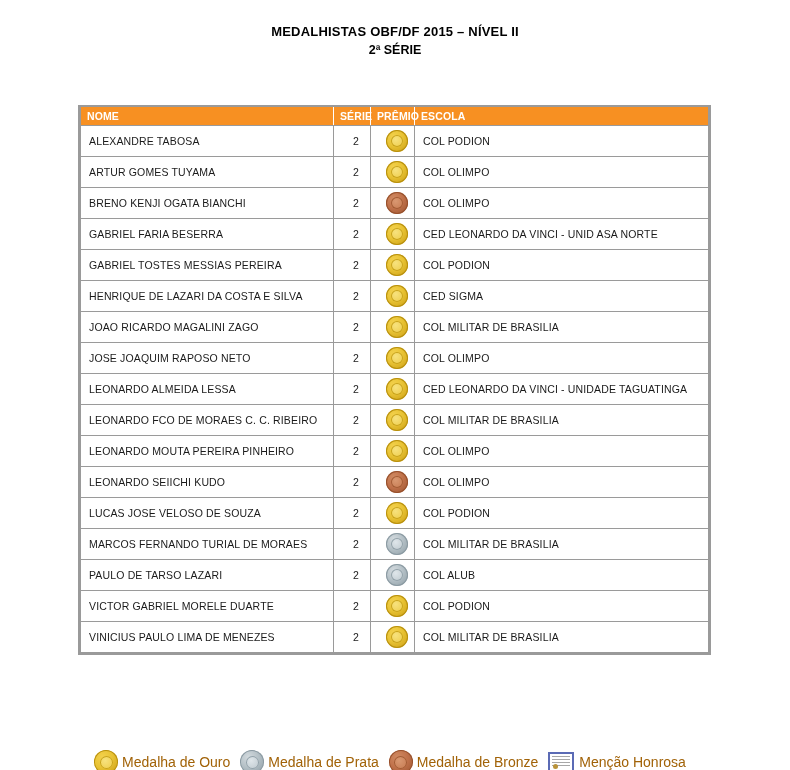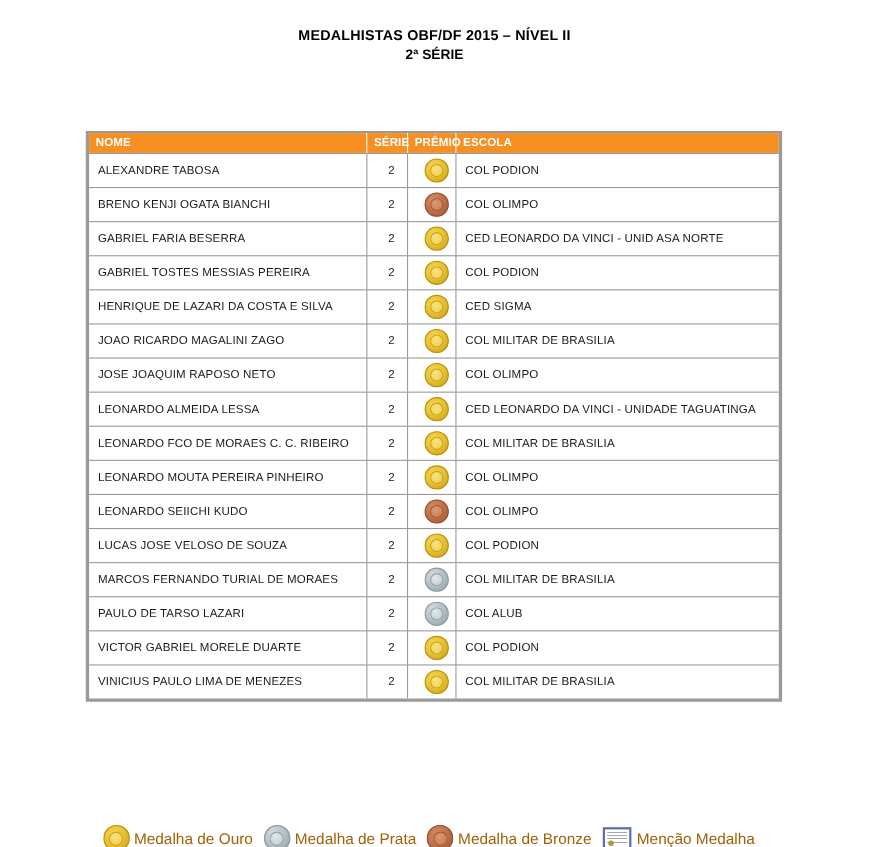--- a/index.html
+++ b/index.html
@@ -29,21 +29,21 @@
   }
   .title-sub {
     text-align: center;
     font-size: 12.5px;
     font-weight: bold;
     margin-top: 4px;
   }
   .table-wrap {
     position: absolute;
     left: 78px;
-    top: 95px;
+    top: 81px;
     width: 633px;
   }
   table.medal-table {
     border-collapse: separate;
     border-spacing: 0;
     width: 633px;
     table-layout: fixed;
     border-left: 3px solid #9a9a9a;
     border-right: 3px solid #9a9a9a;
     border-top: 2px solid #9a9a9a;
@@ -222,20 +222,26 @@
           <th>PRÊMIO</th>
           <th class="last-col">ESCOLA</th>
         </tr>
       </thead>
       <tbody id="table-body">
           <tr>
             <td class="col-nome">ALEXANDRE TABOSA</td>
             <td class="col-serie">2</td>
             <td class="col-premio"><span class="medal gold"></span></td>
             <td class="col-escola last-col">COL PODION</td>
+          </tr>
+          <tr>
+            <td class="col-nome">ARTUR GOMES TUYAMA</td>
+            <td class="col-serie">2</td>
+            <td class="col-premio"><span class="medal gold"></span></td>
+            <td class="col-escola last-col">COL OLIMPO</td>
           </tr>
           <tr>
             <td class="col-nome">BRENO KENJI OGATA BIANCHI</td>
             <td class="col-serie">2</td>
             <td class="col-premio"><span class="medal bronze"></span></td>
             <td class="col-escola last-col">COL OLIMPO</td>
           </tr>
           <tr>
             <td class="col-nome">GABRIEL FARIA BESERRA</td>
             <td class="col-serie">2</td>
@@ -335,17 +341,17 @@
       </div>
       <div class="legend-item">
         <span class="medal bronze"></span>
         <span class="legend-label">Medalha de Bronze</span>
       </div>
       <div class="legend-item">
         <span class="cert-icon">
           <span class="cert-lines"></span>
           <span class="cert-seal"></span>
         </span>
-        <span class="legend-label">Menção Medalha</span>
+        <span class="legend-label">Menção Honrosa</span>
       </div>
     </div>
 
 </div>
 
 </body></html>

